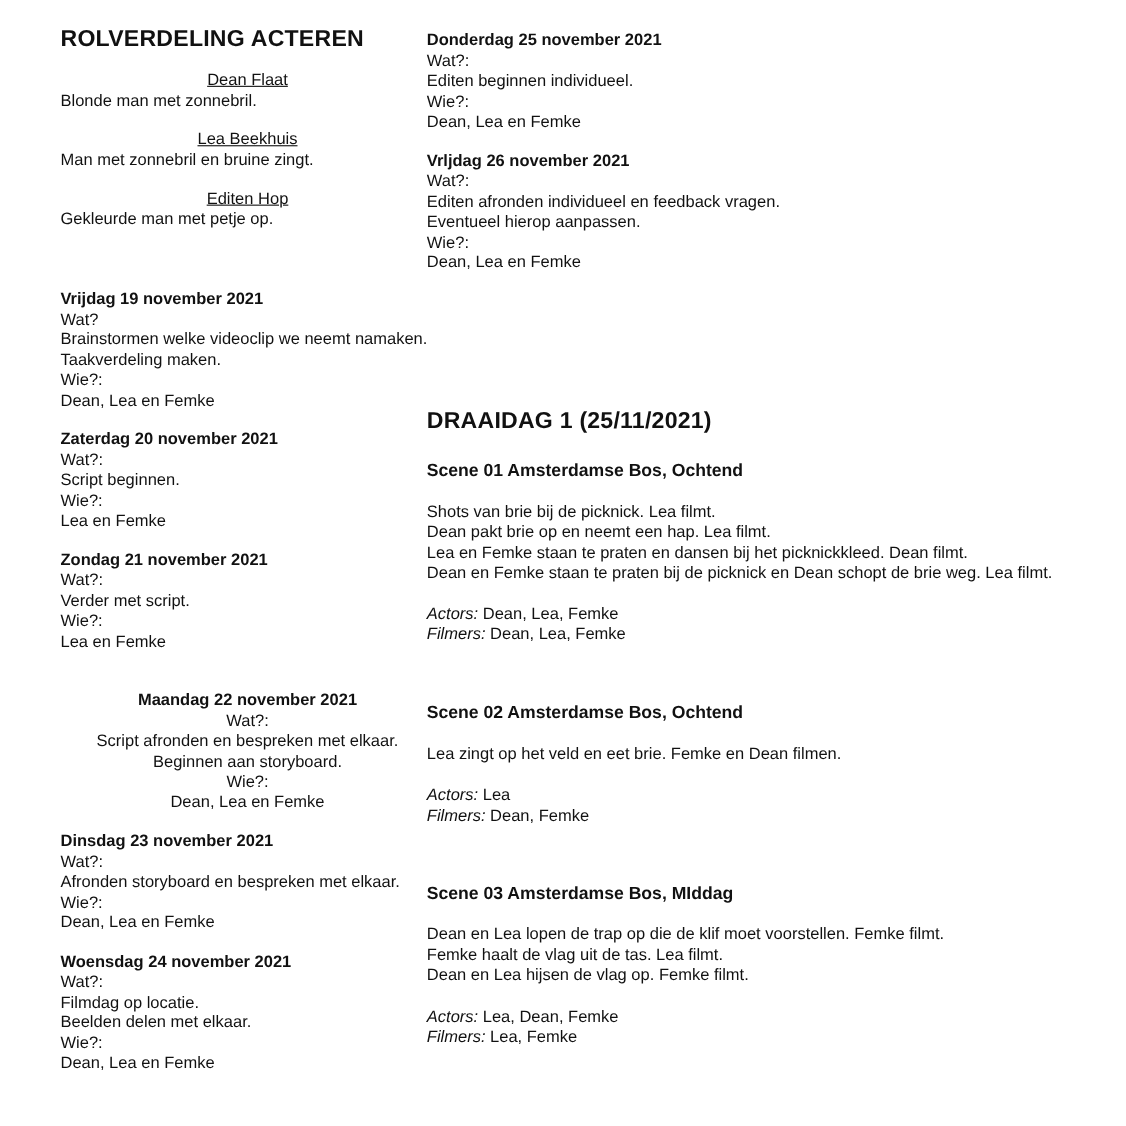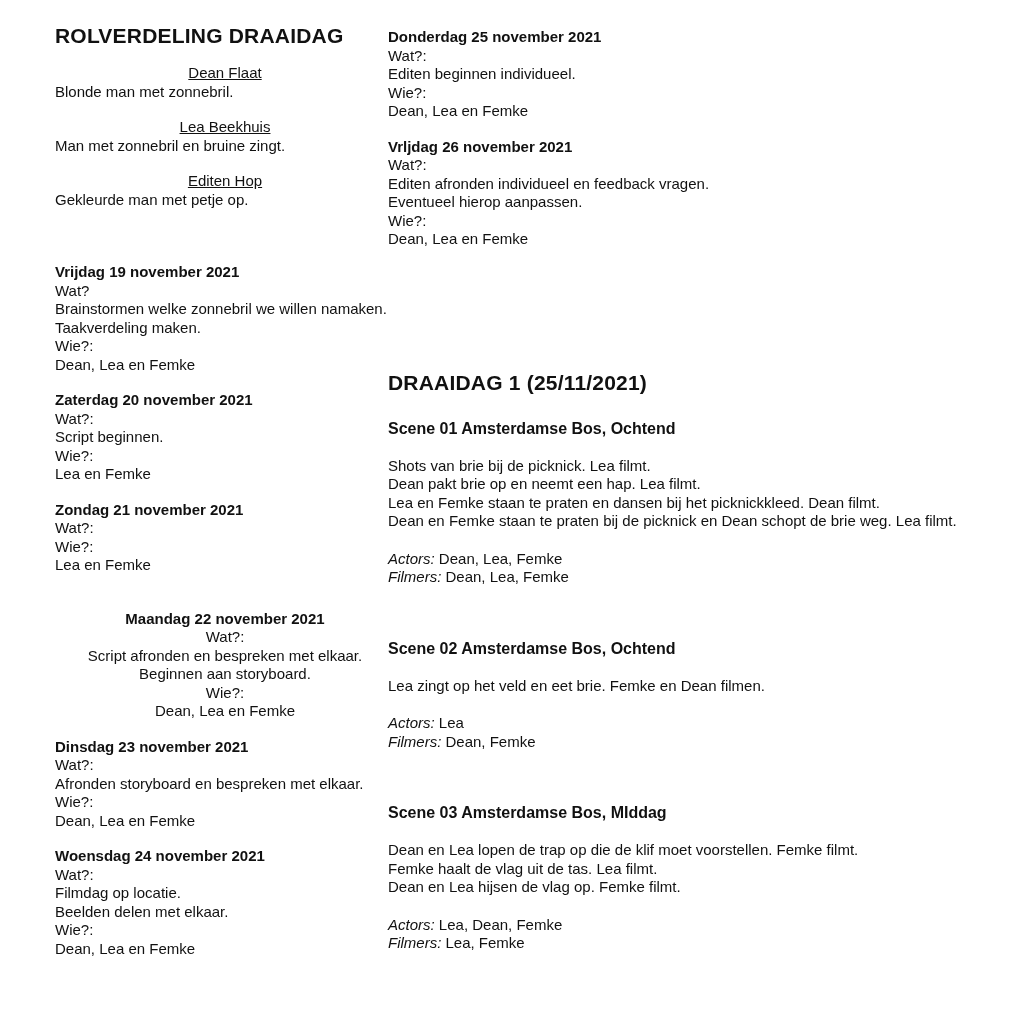--- a/index.html
+++ b/index.html
@@ -50,57 +50,58 @@
   }
   .scene-line { white-space: nowrap; }
   .credits { margin-top: 19px; }
   .credit-label { font-style: italic; }
 </style>
 </head>
 <body>
 
 <div class="col col-left">
 
-  <div class="doc-title">ROLVERDELING DRAAIDAG</div>
+  <div class="doc-title">ROLVERDELING ACTEREN</div>
 
   <div class="cast-list">
     <div class="cast-member">
       <div class="cast-name">Dean Flaat</div>
       <div class="cast-desc">Blonde man met zonnebril.</div>
     </div>
     <div class="cast-member">
       <div class="cast-name">Lea Beekhuis</div>
       <div class="cast-desc">Man met zonnebril en bruine zingt.</div>
     </div>
     <div class="cast-member">
       <div class="cast-name">Editen Hop</div>
       <div class="cast-desc">Gekleurde man met petje op.</div>
     </div>
   </div>
 
   <section class="agenda-block">
     <div class="agenda-date">Vrijdag 19 november 2021</div>
     <div class="agenda-line">Wat?</div>
-    <div class="agenda-line">Brainstormen welke zonnebril we willen namaken.</div>
+    <div class="agenda-line">Brainstormen welke videoclip we neemt namaken.</div>
     <div class="agenda-line">Taakverdeling maken.</div>
     <div class="agenda-line">Wie?:</div>
     <div class="agenda-line">Dean, Lea en Femke</div>
   </section>
 
   <section class="agenda-block">
     <div class="agenda-date">Zaterdag 20 november 2021</div>
     <div class="agenda-line">Wat?:</div>
     <div class="agenda-line">Script beginnen.</div>
     <div class="agenda-line">Wie?:</div>
     <div class="agenda-line">Lea en Femke</div>
   </section>
 
   <section class="agenda-block">
     <div class="agenda-date">Zondag 21 november 2021</div>
     <div class="agenda-line">Wat?:</div>
+    <div class="agenda-line">Verder met script.</div>
     <div class="agenda-line">Wie?:</div>
     <div class="agenda-line">Lea en Femke</div>
   </section>
 
   <section class="agenda-block gap-before">
     <div class="agenda-date">Maandag 22 november 2021</div>
     <div class="agenda-line">Wat?:</div>
     <div class="agenda-line">Script afronden en bespreken met elkaar.</div>
     <div class="agenda-line">Beginnen aan storyboard.</div>
     <div class="agenda-line">Wie?:</div>

